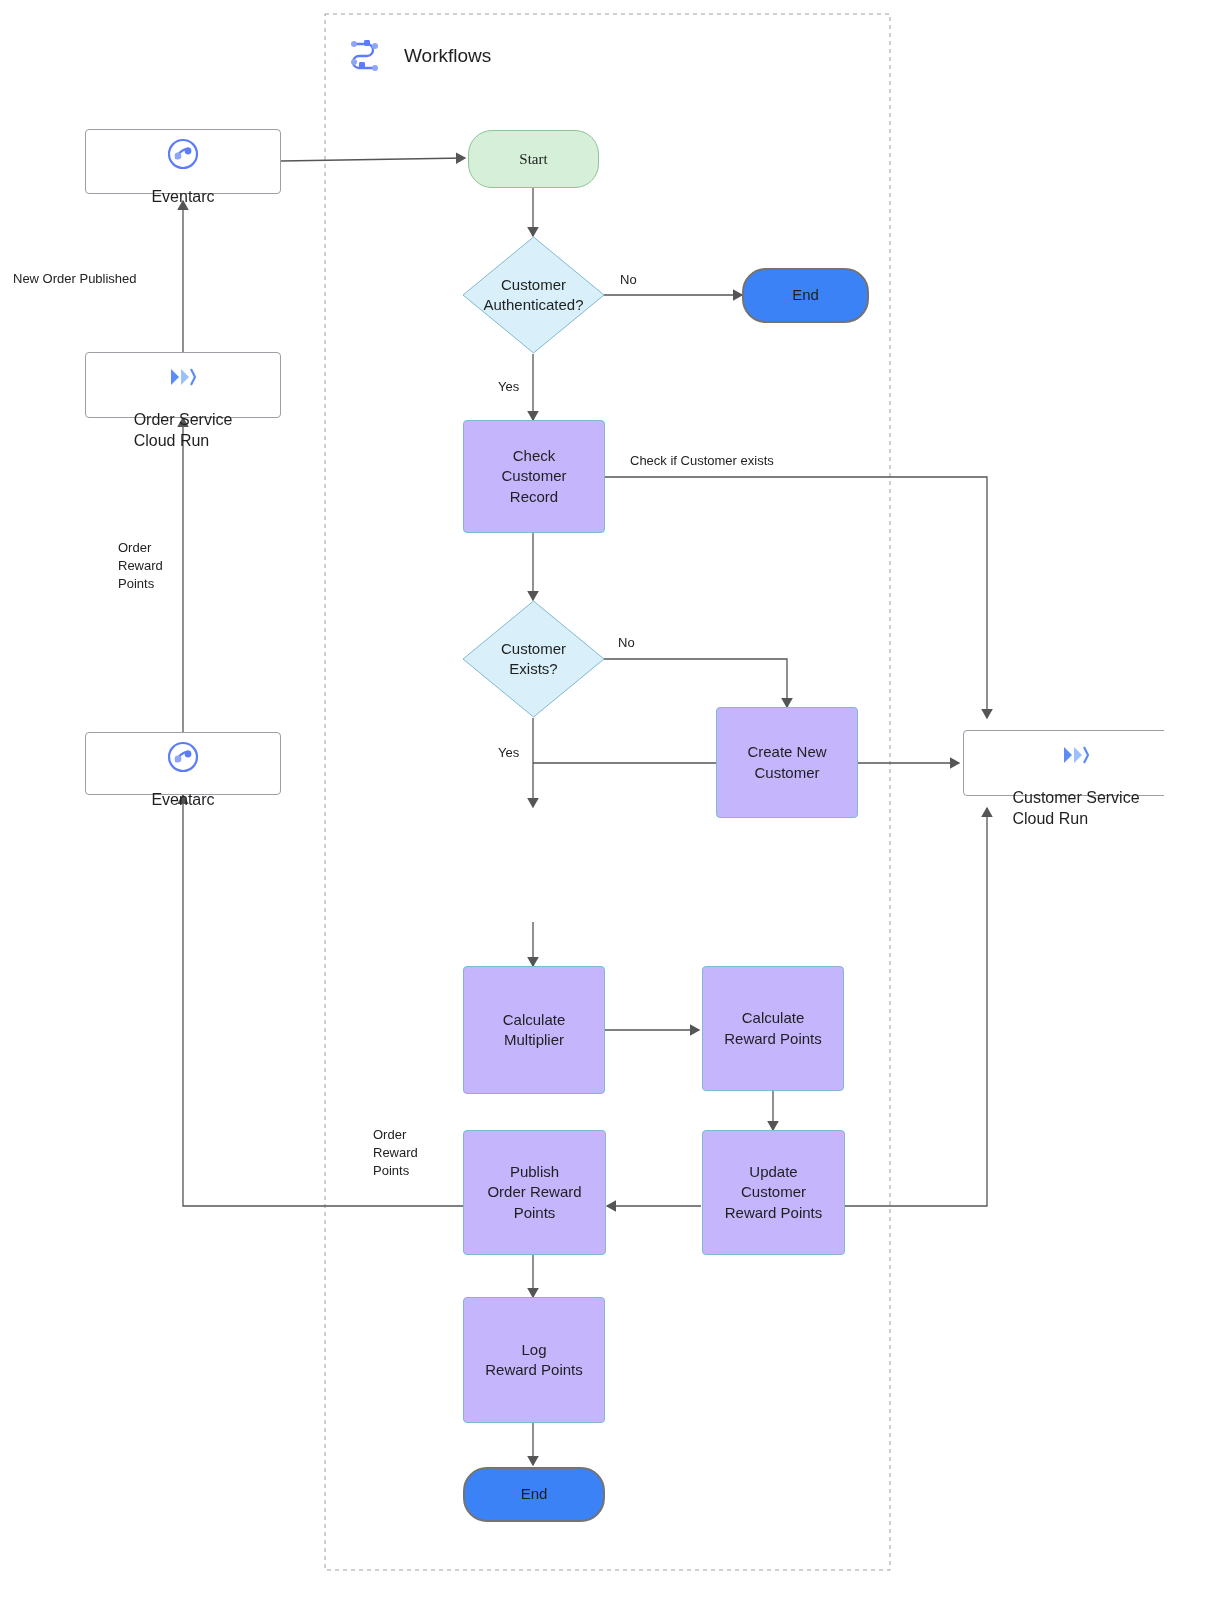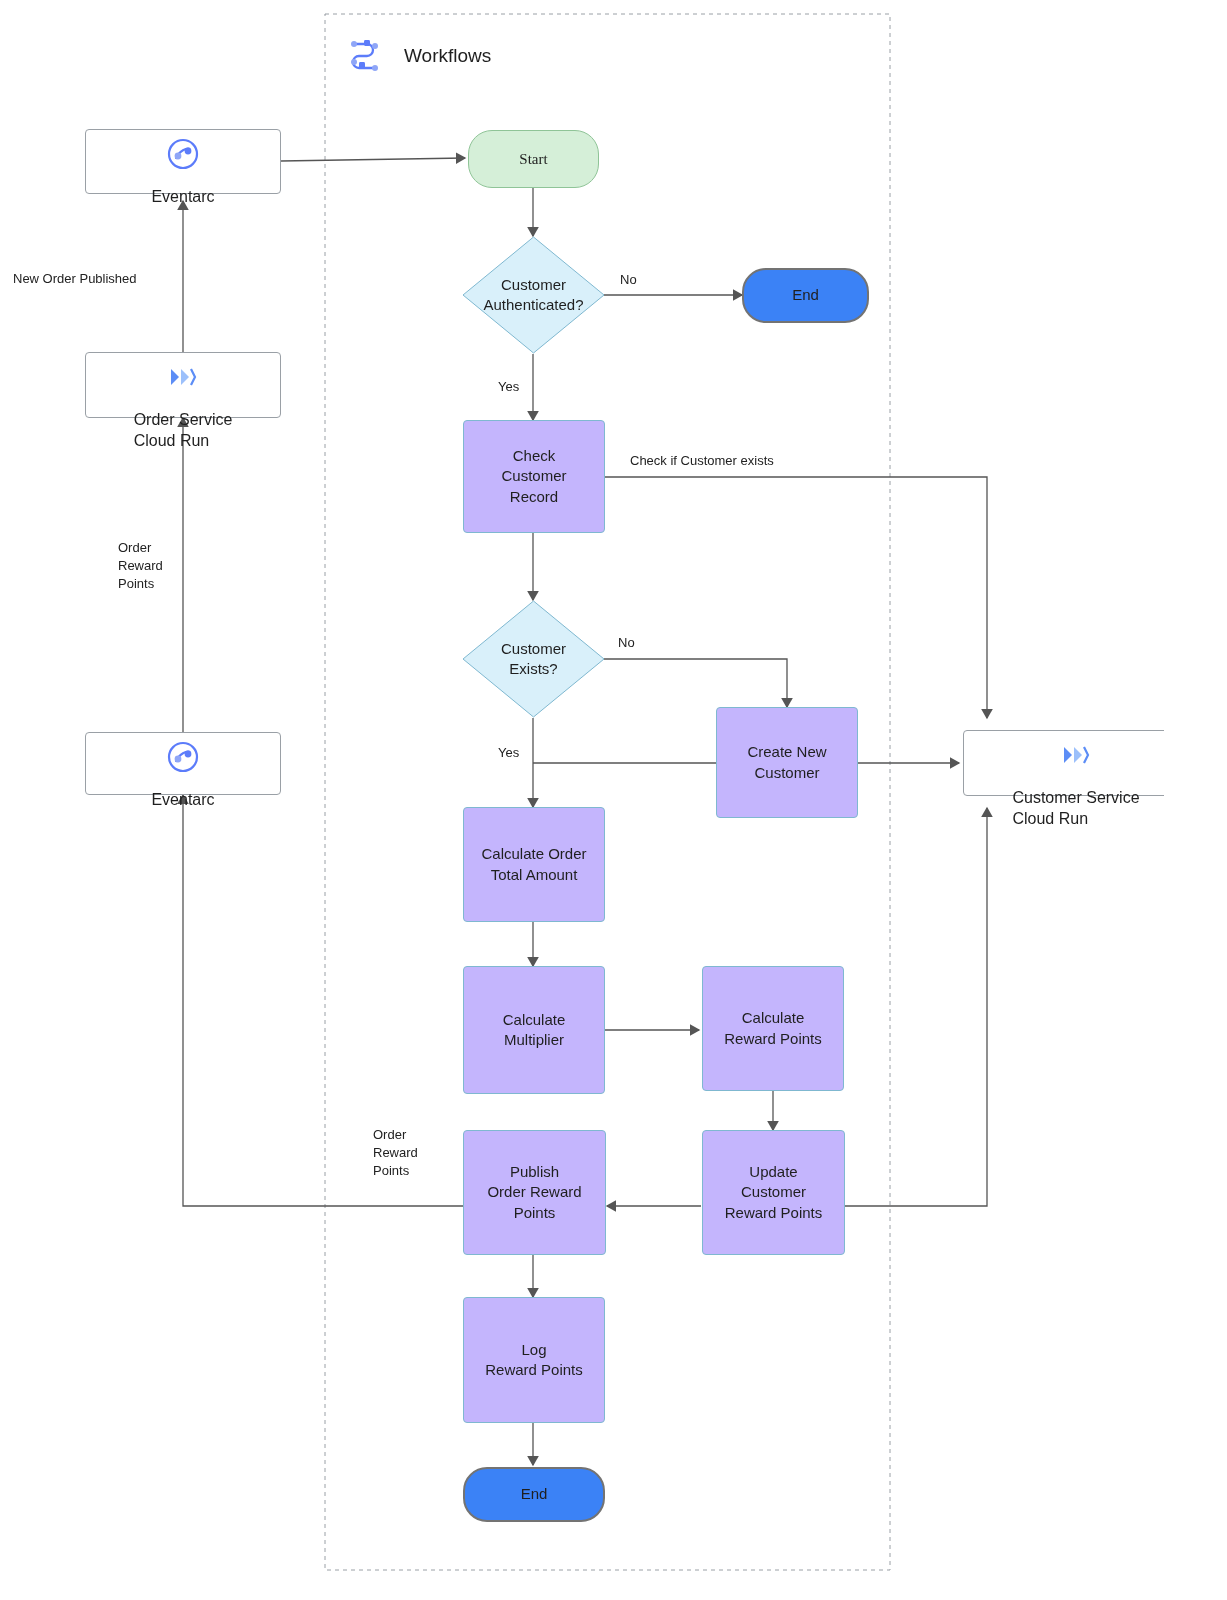--- a/index.html
+++ b/index.html
@@ -260,24 +260,20 @@
     </svg>
     <div class="diamond-text" style="white-space: pre-line;">Customer
 Exists?</div>
   </div>
 
   <div class="node process" style="left:716px; top:707px; width:142px; height:111px;">
     <span style="white-space: pre-line;">Create New
 Customer</span>
   </div>
 
-  <div class="node process" style="left:463px; top:807px; width:142px; height:115px;">
-    <span style="white-space: pre-line;">Calculate Order
-Total Amount</span>
-  </div>
 
   <div class="node process" style="left:463px; top:966px; width:142px; height:128px;">
     <span style="white-space: pre-line;">Calculate
 Multiplier</span>
   </div>
 
   <div class="node process" style="left:702px; top:966px; width:142px; height:125px;">
     <span style="white-space: pre-line;">Calculate
 Reward Points</span>
   </div>

